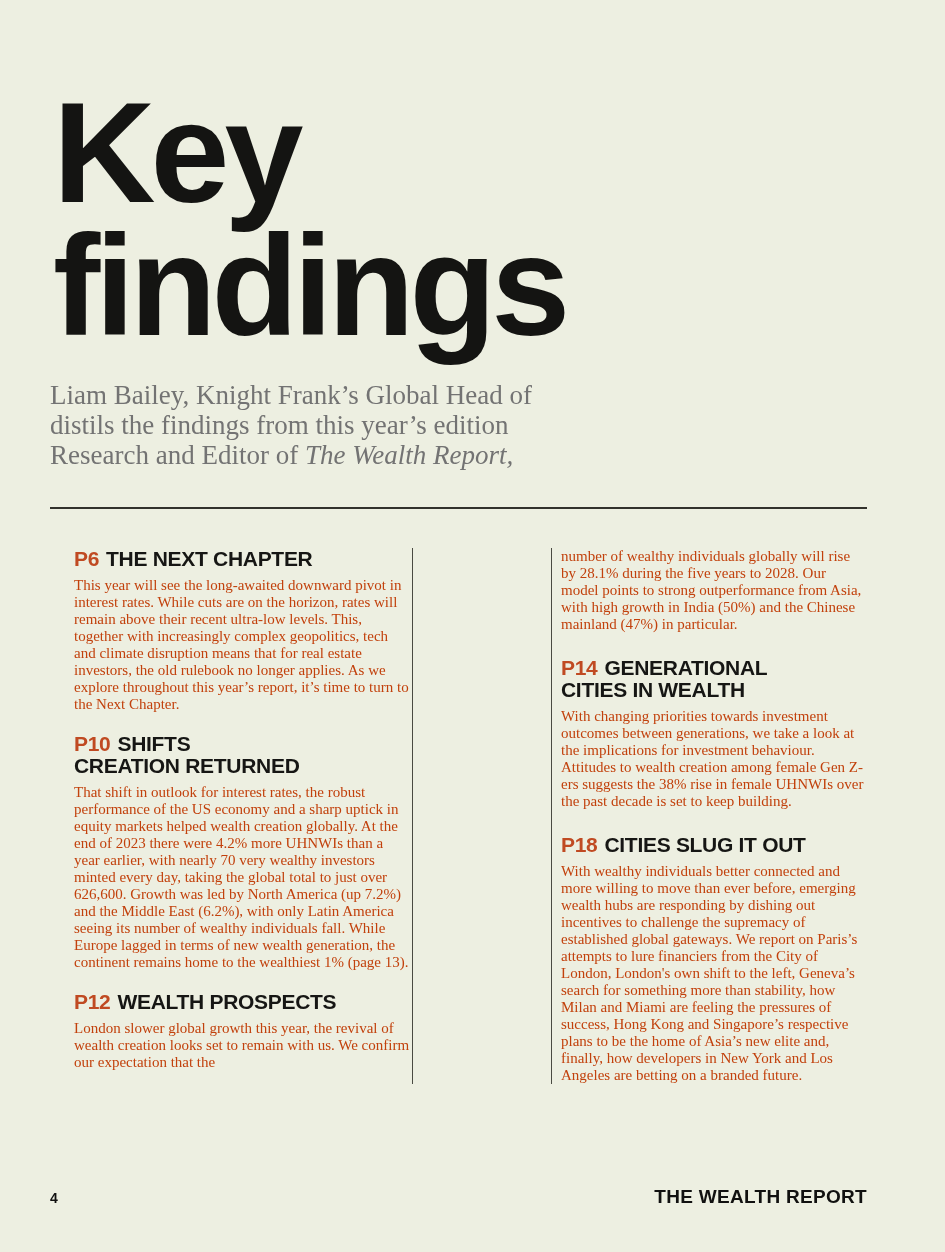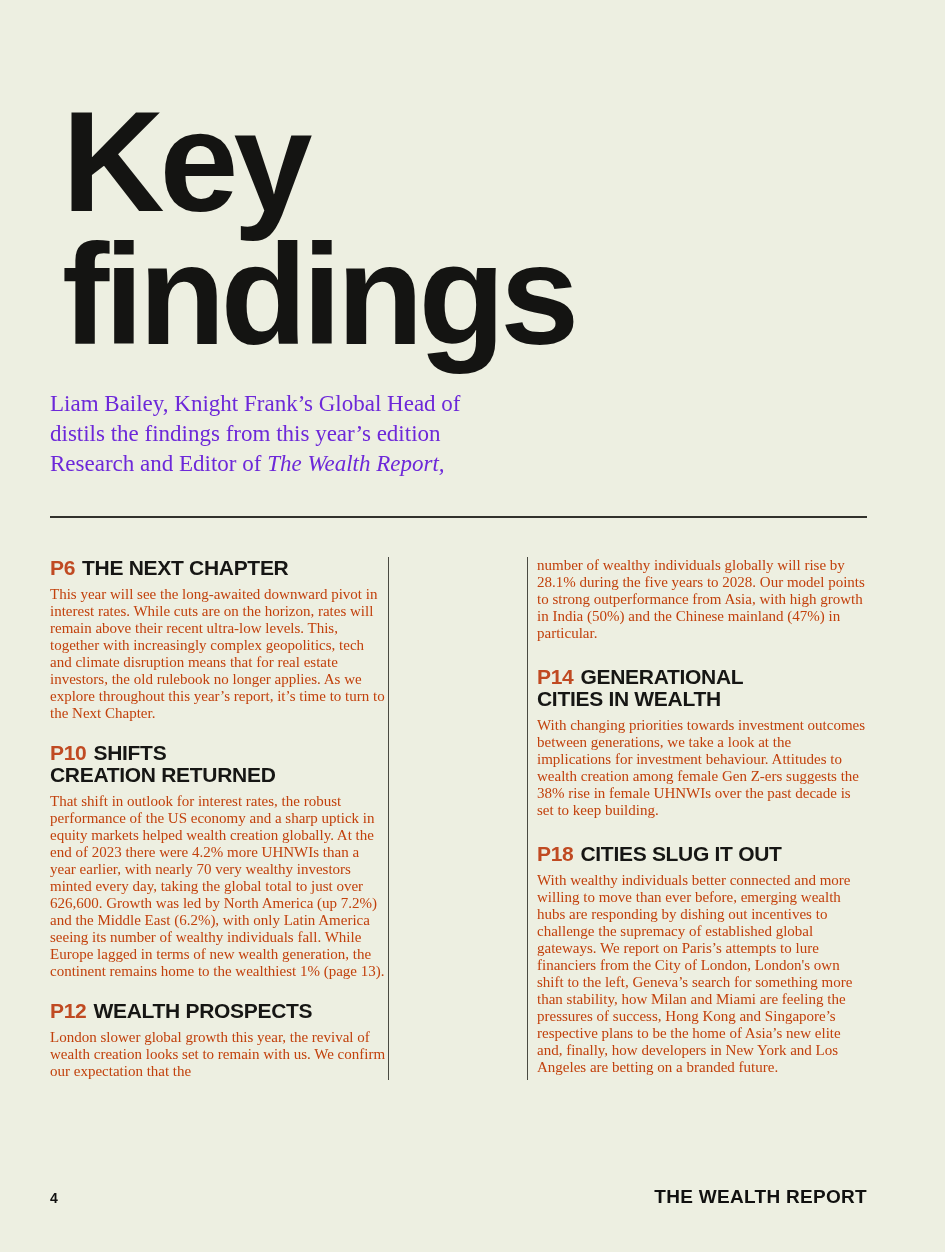--- a/index.html
+++ b/index.html
@@ -15,51 +15,52 @@
     overflow: hidden;
     font-family: "Liberation Serif", serif;
     color: #24241f;
     margin: 0 auto;
   }
   .content {
     padding: 0 78px 0 50px;
   }
   
   .page-title {
-    margin: 12px;
+    margin: 3px;
     padding-top: 83px;
     font-family: "Liberation Sans", sans-serif;
     font-weight: 700;
     font-size: 142px;
     line-height: 133px;
     letter-spacing: -5px;
     color: #141412;
   }
   .title-line { display: block; }
   
   .standfirst {
     margin: 28px 0 16px 0;
     font-family: "Liberation Serif", serif;
-    font-size: 23px;
+    font-size: 27px;
     line-height: 30px;
-    color: #6d28d9;
+    color: #737373;
   }
   .sub-line { display: block; }
   .standfirst em { font-style: italic; }
   
   .rule {
     border: none;
     border-top: 2px solid #32322c;
     margin: 37px 0 0 0;
   }
   
   .columns {
     margin-top: 39px;
     display: grid;
     grid-template-columns: 338px 140px 1fr;
+    margin-left: 24px;
   }
   .gutter {
     border-left: 1px solid #4a4a42;
     border-right: 1px solid #4a4a42;
   }
   .col-right { padding-left: 9px; }
   .entry { margin: 0; }
   .col-left .entry + .entry { margin-top: 20px; }
   .col-right .entry + .entry,
   .col-right .continuation + .entry { margin-top: 24px; }

